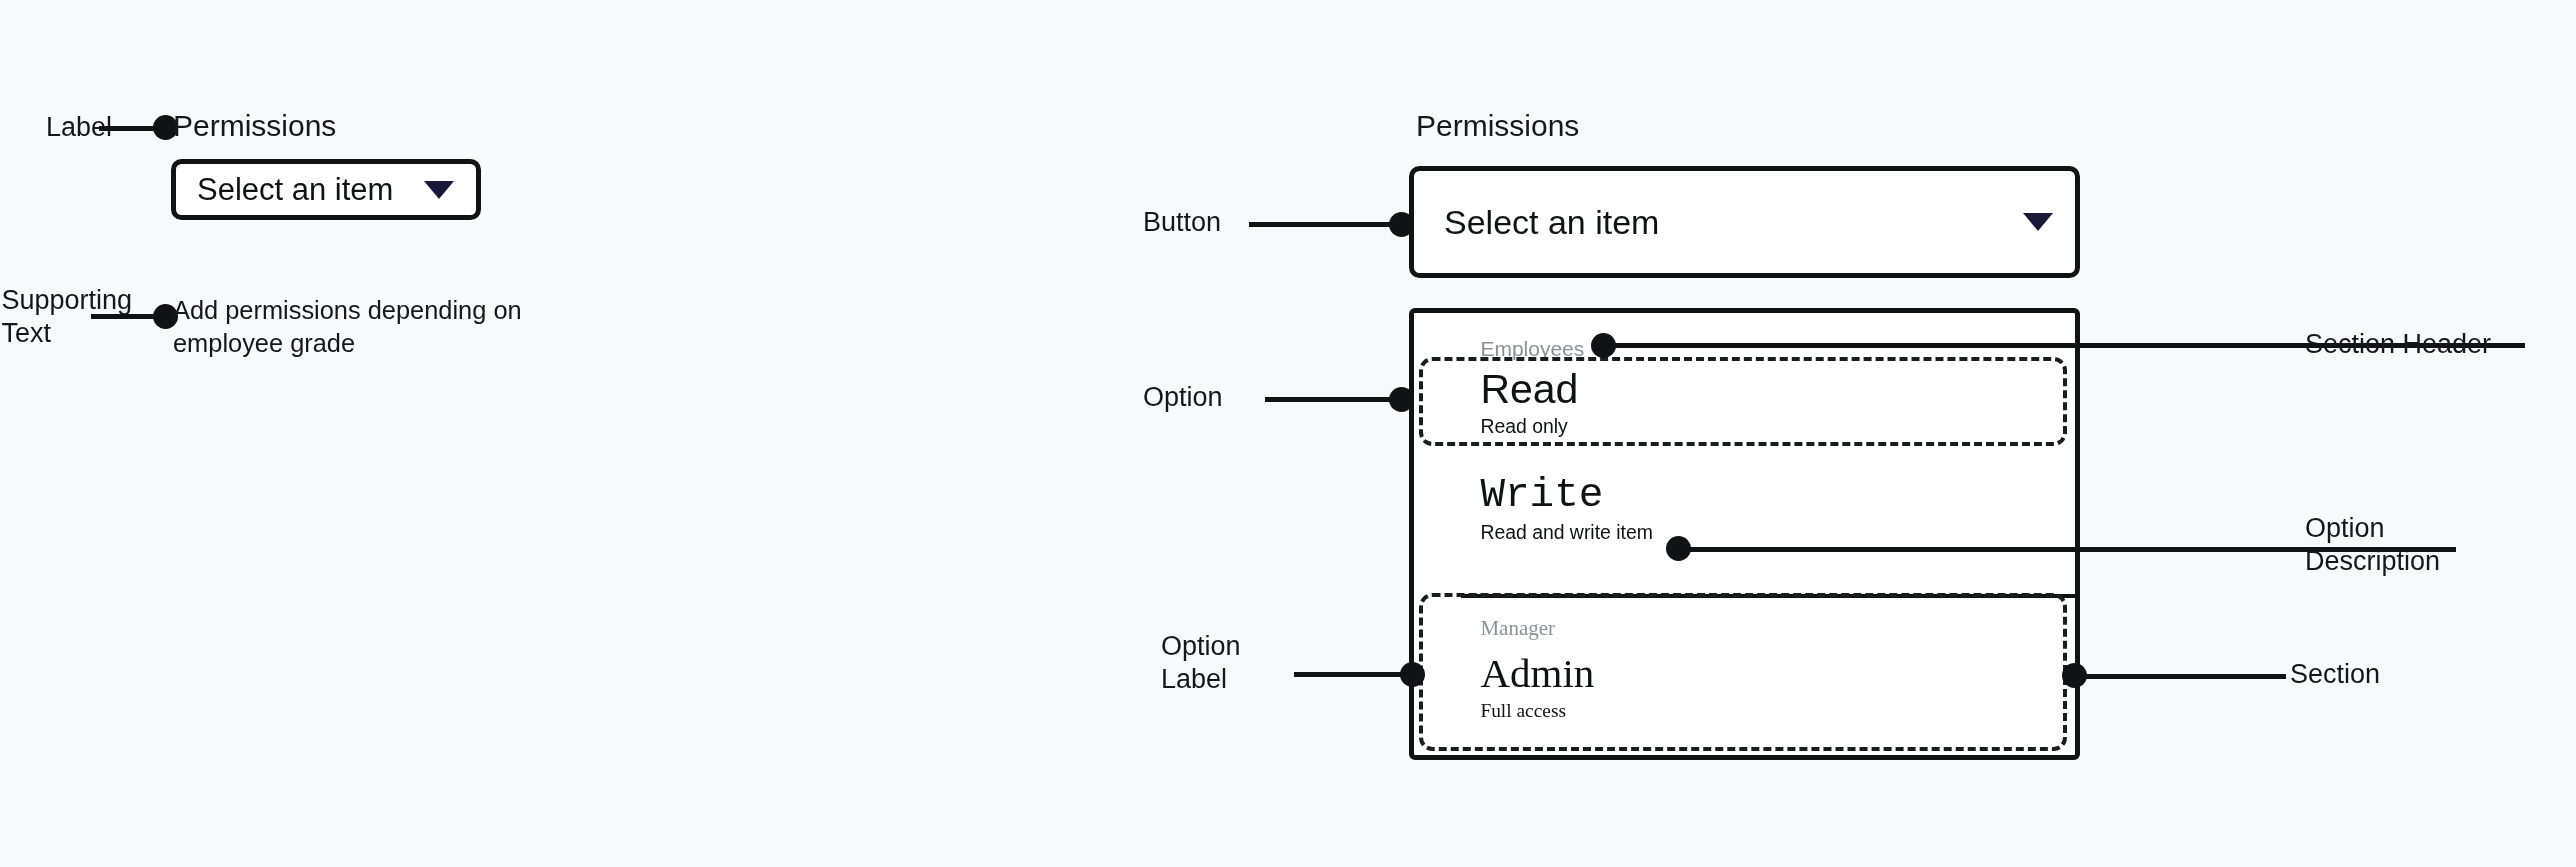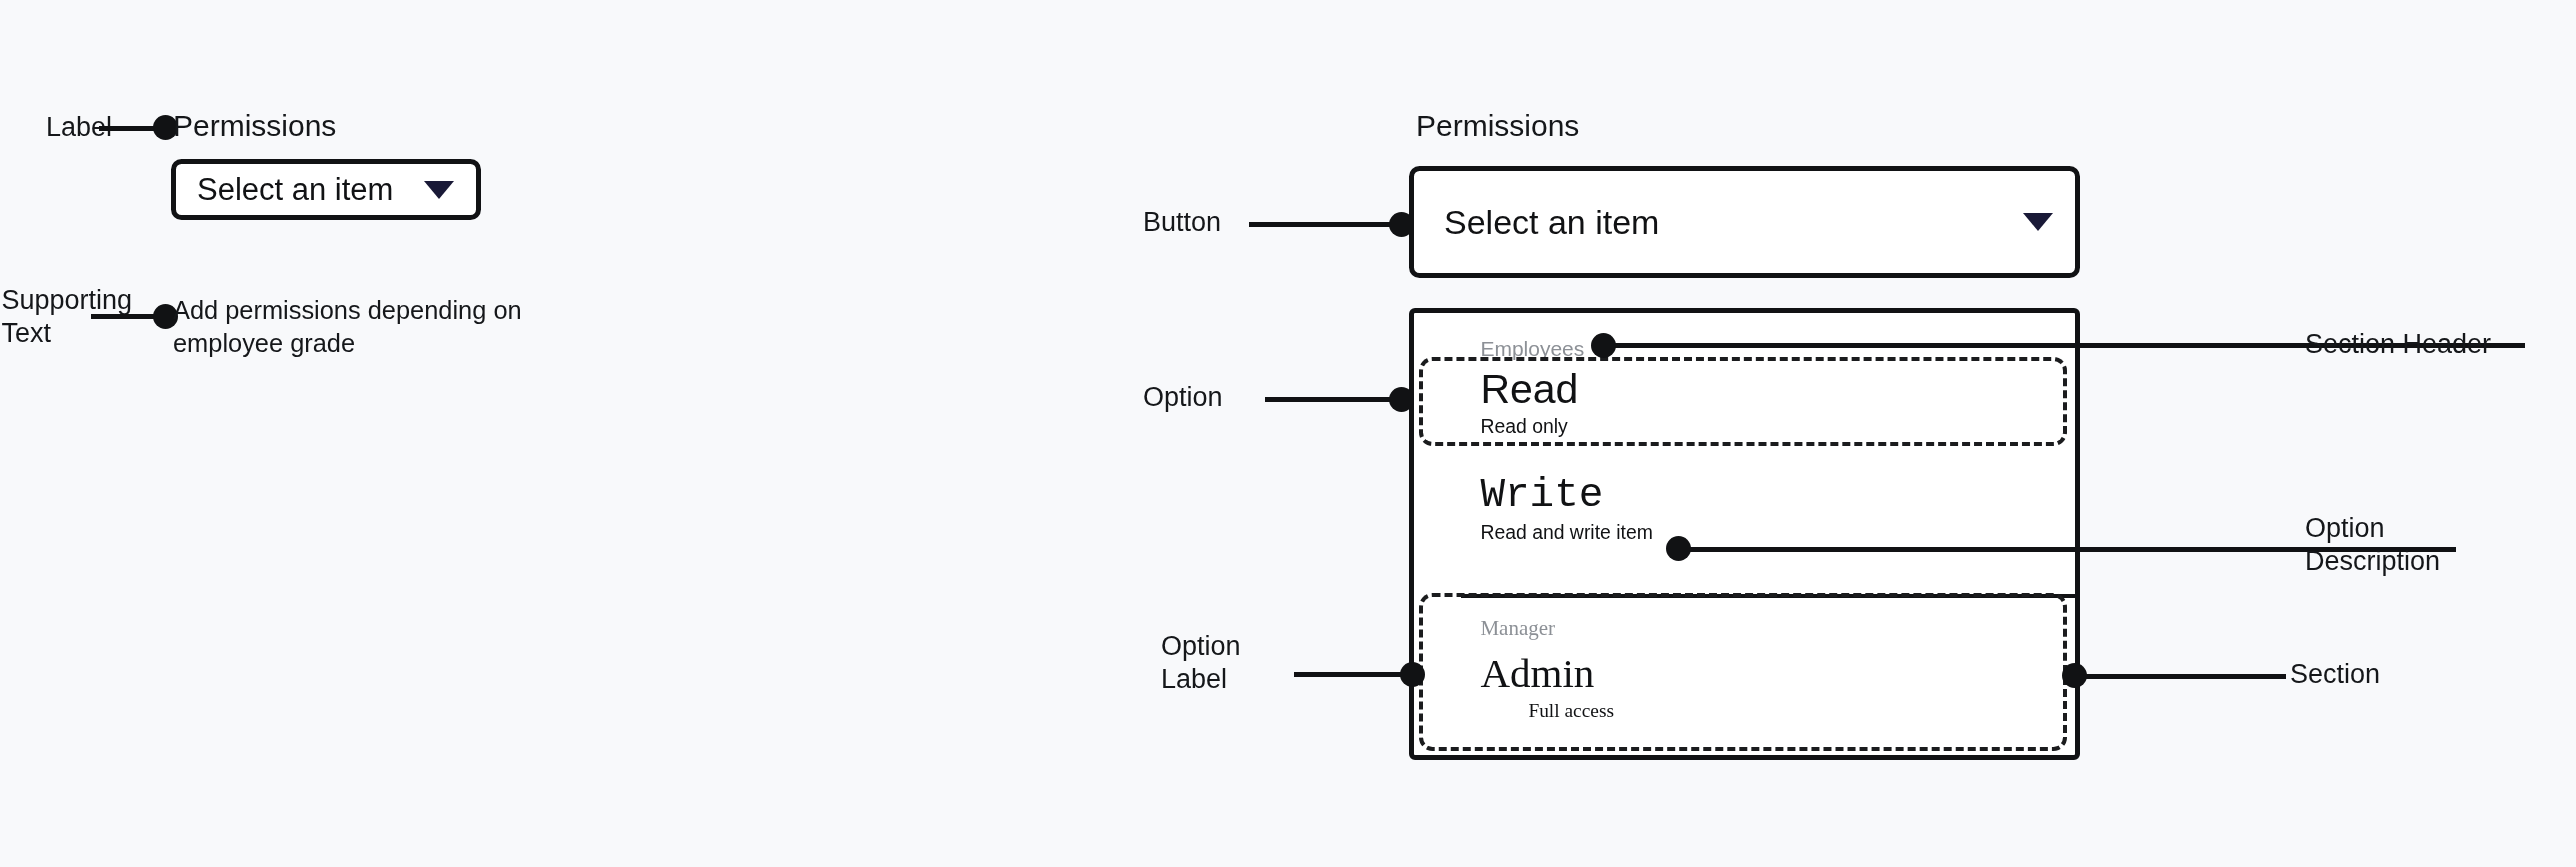--- a/index.html
+++ b/index.html
@@ -181,21 +181,21 @@
       </div>
     </div>
 
     <div class="lb-divider"></div>
 
     <div class="lb-section" style="height:162px;font-family:Liberation Serif, serif;">
       <div class="sec-header" style="left:19.4px; top:20px;">Manager</div>
 
       <div>
         <div class="opt-label" style="left:19.4px; top:55px;">Admin</div>
-        <div class="opt-desc" style="left:19.4px; top:103px;margin-left:48px;">Full access</div>
+        <div class="opt-desc" style="left:19.4px; top:103px;">Full access</div>
       </div>
     </div>
   </div>
 
   <div class="dash-box" style="left:1419px; top:357px; width:648px; height:89px;"></div>
 
   <div class="dash-box" style="left:1419px; top:593px; width:648px; height:158px;"></div>
 
   <div class="anno-text" style="left:1143px; top:381px;">Option</div>
   <div class="anno-line" style="left:1265px; top:397px; width:138px;"></div>

